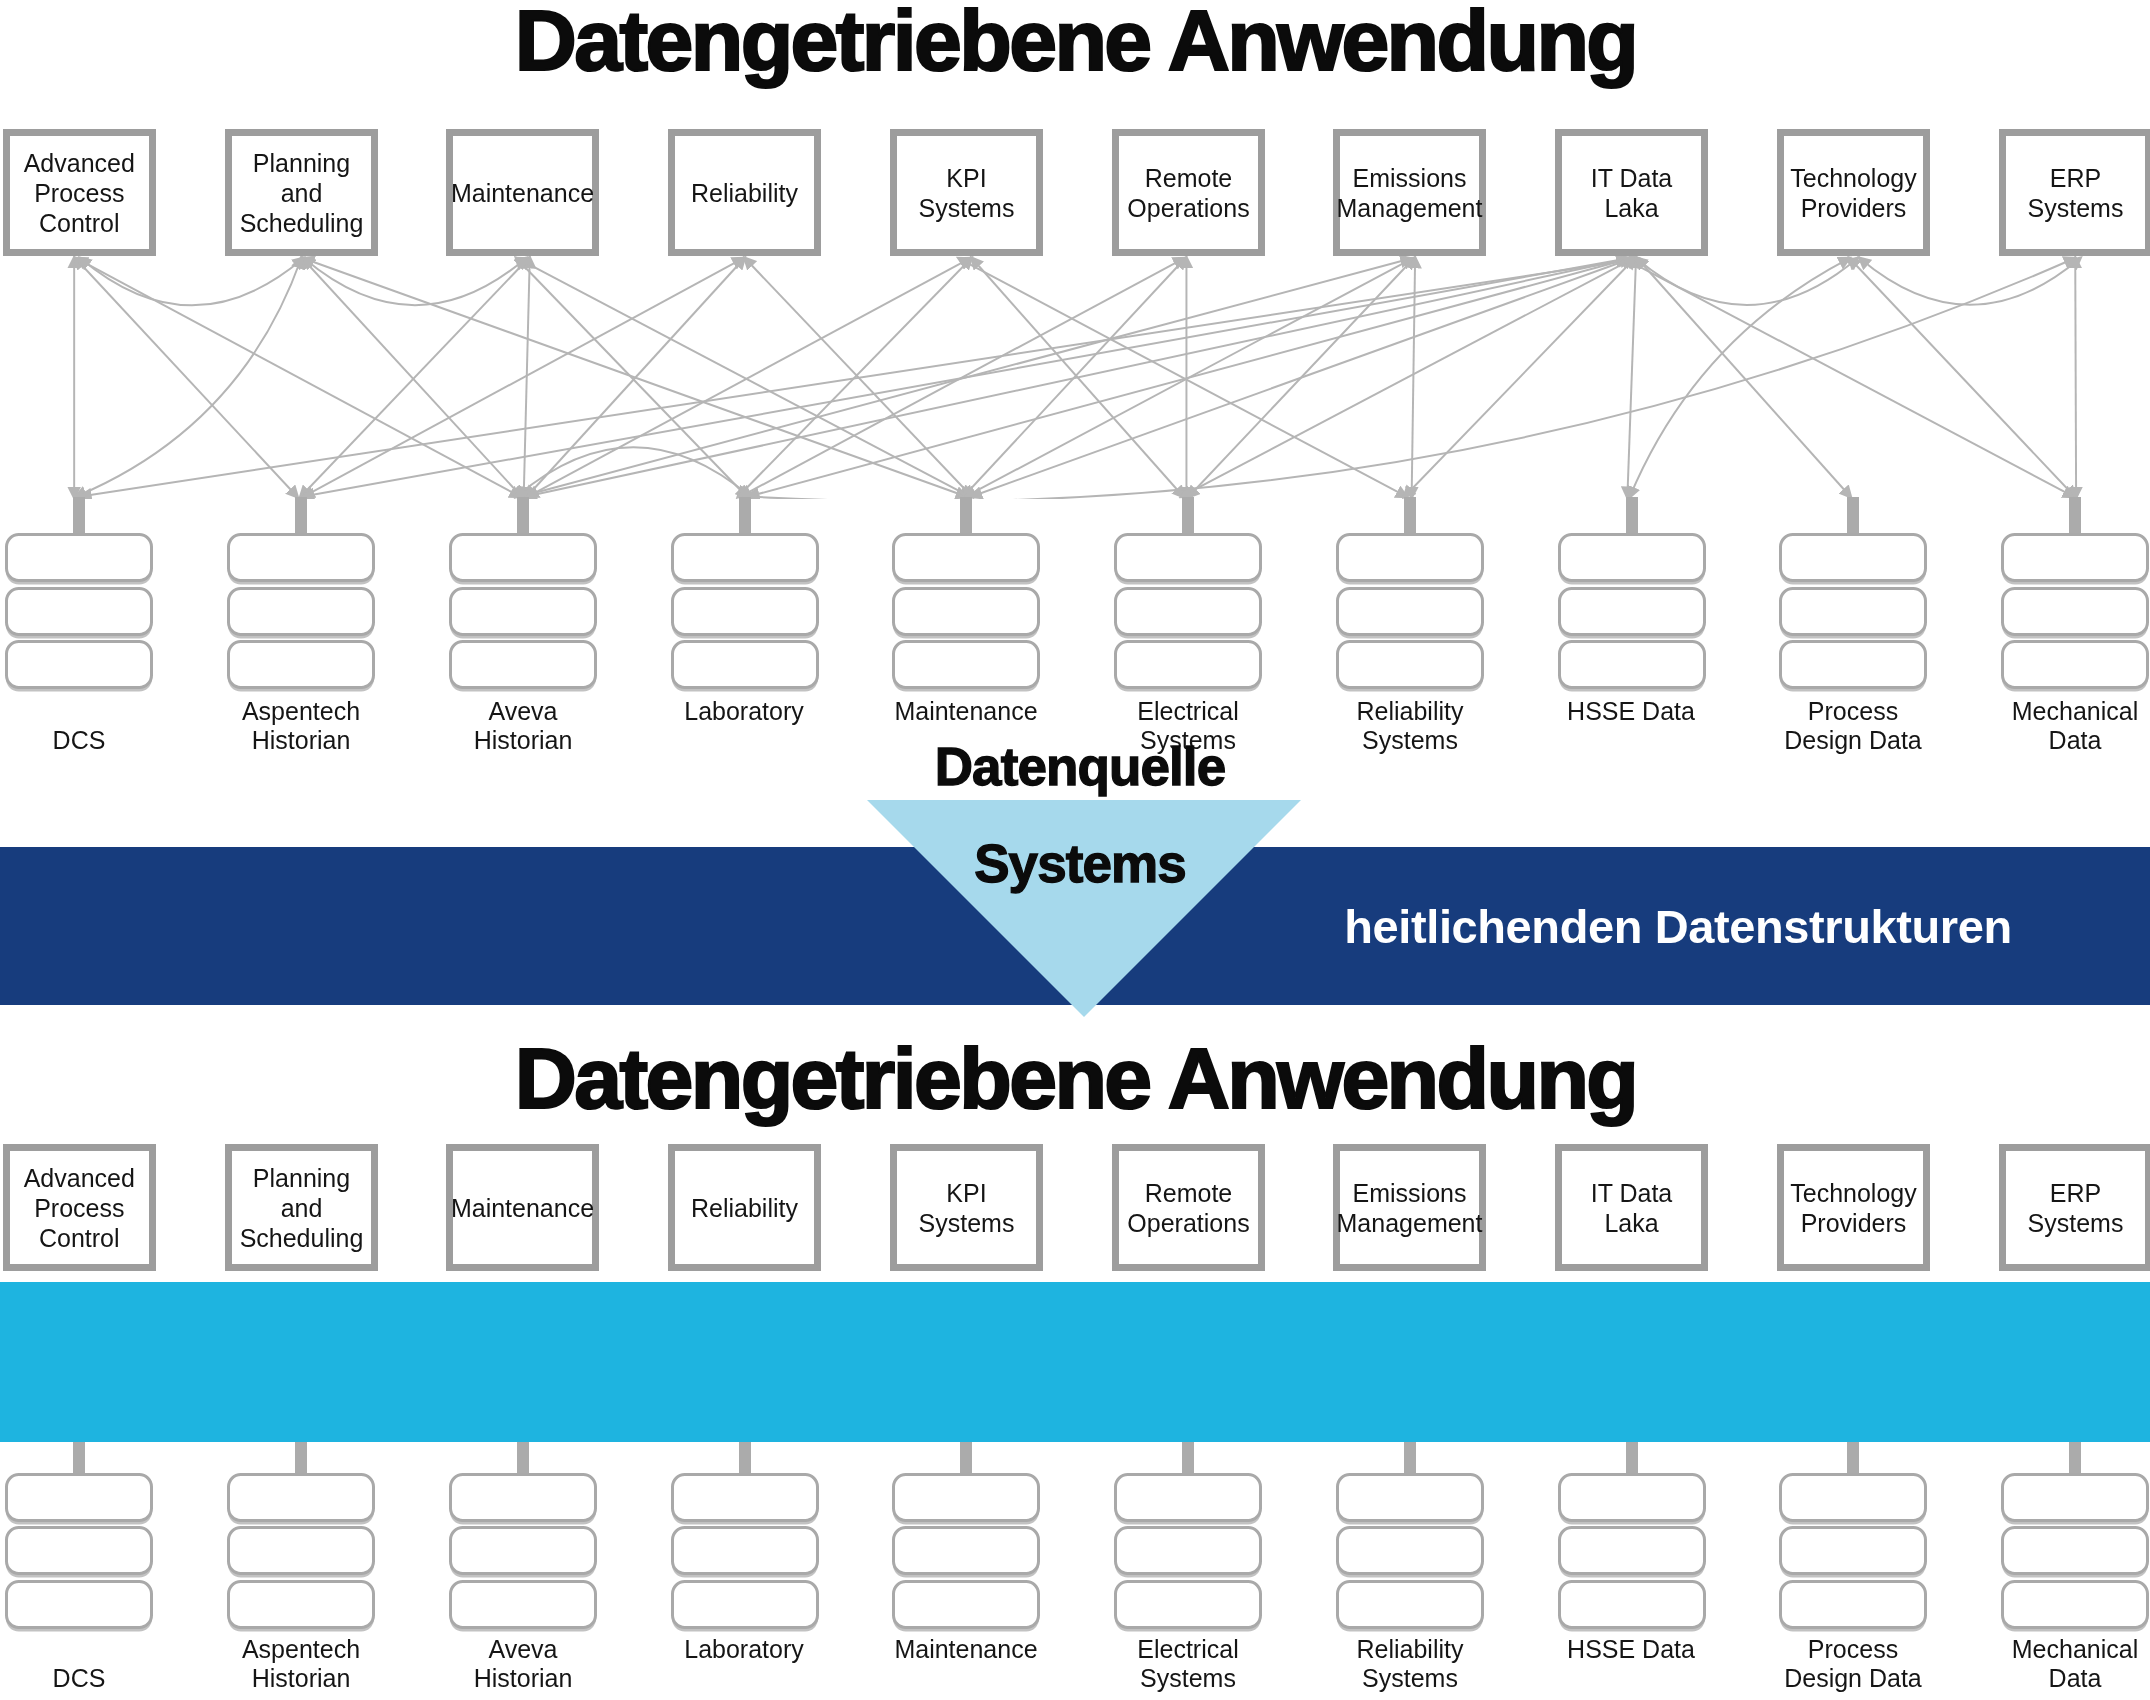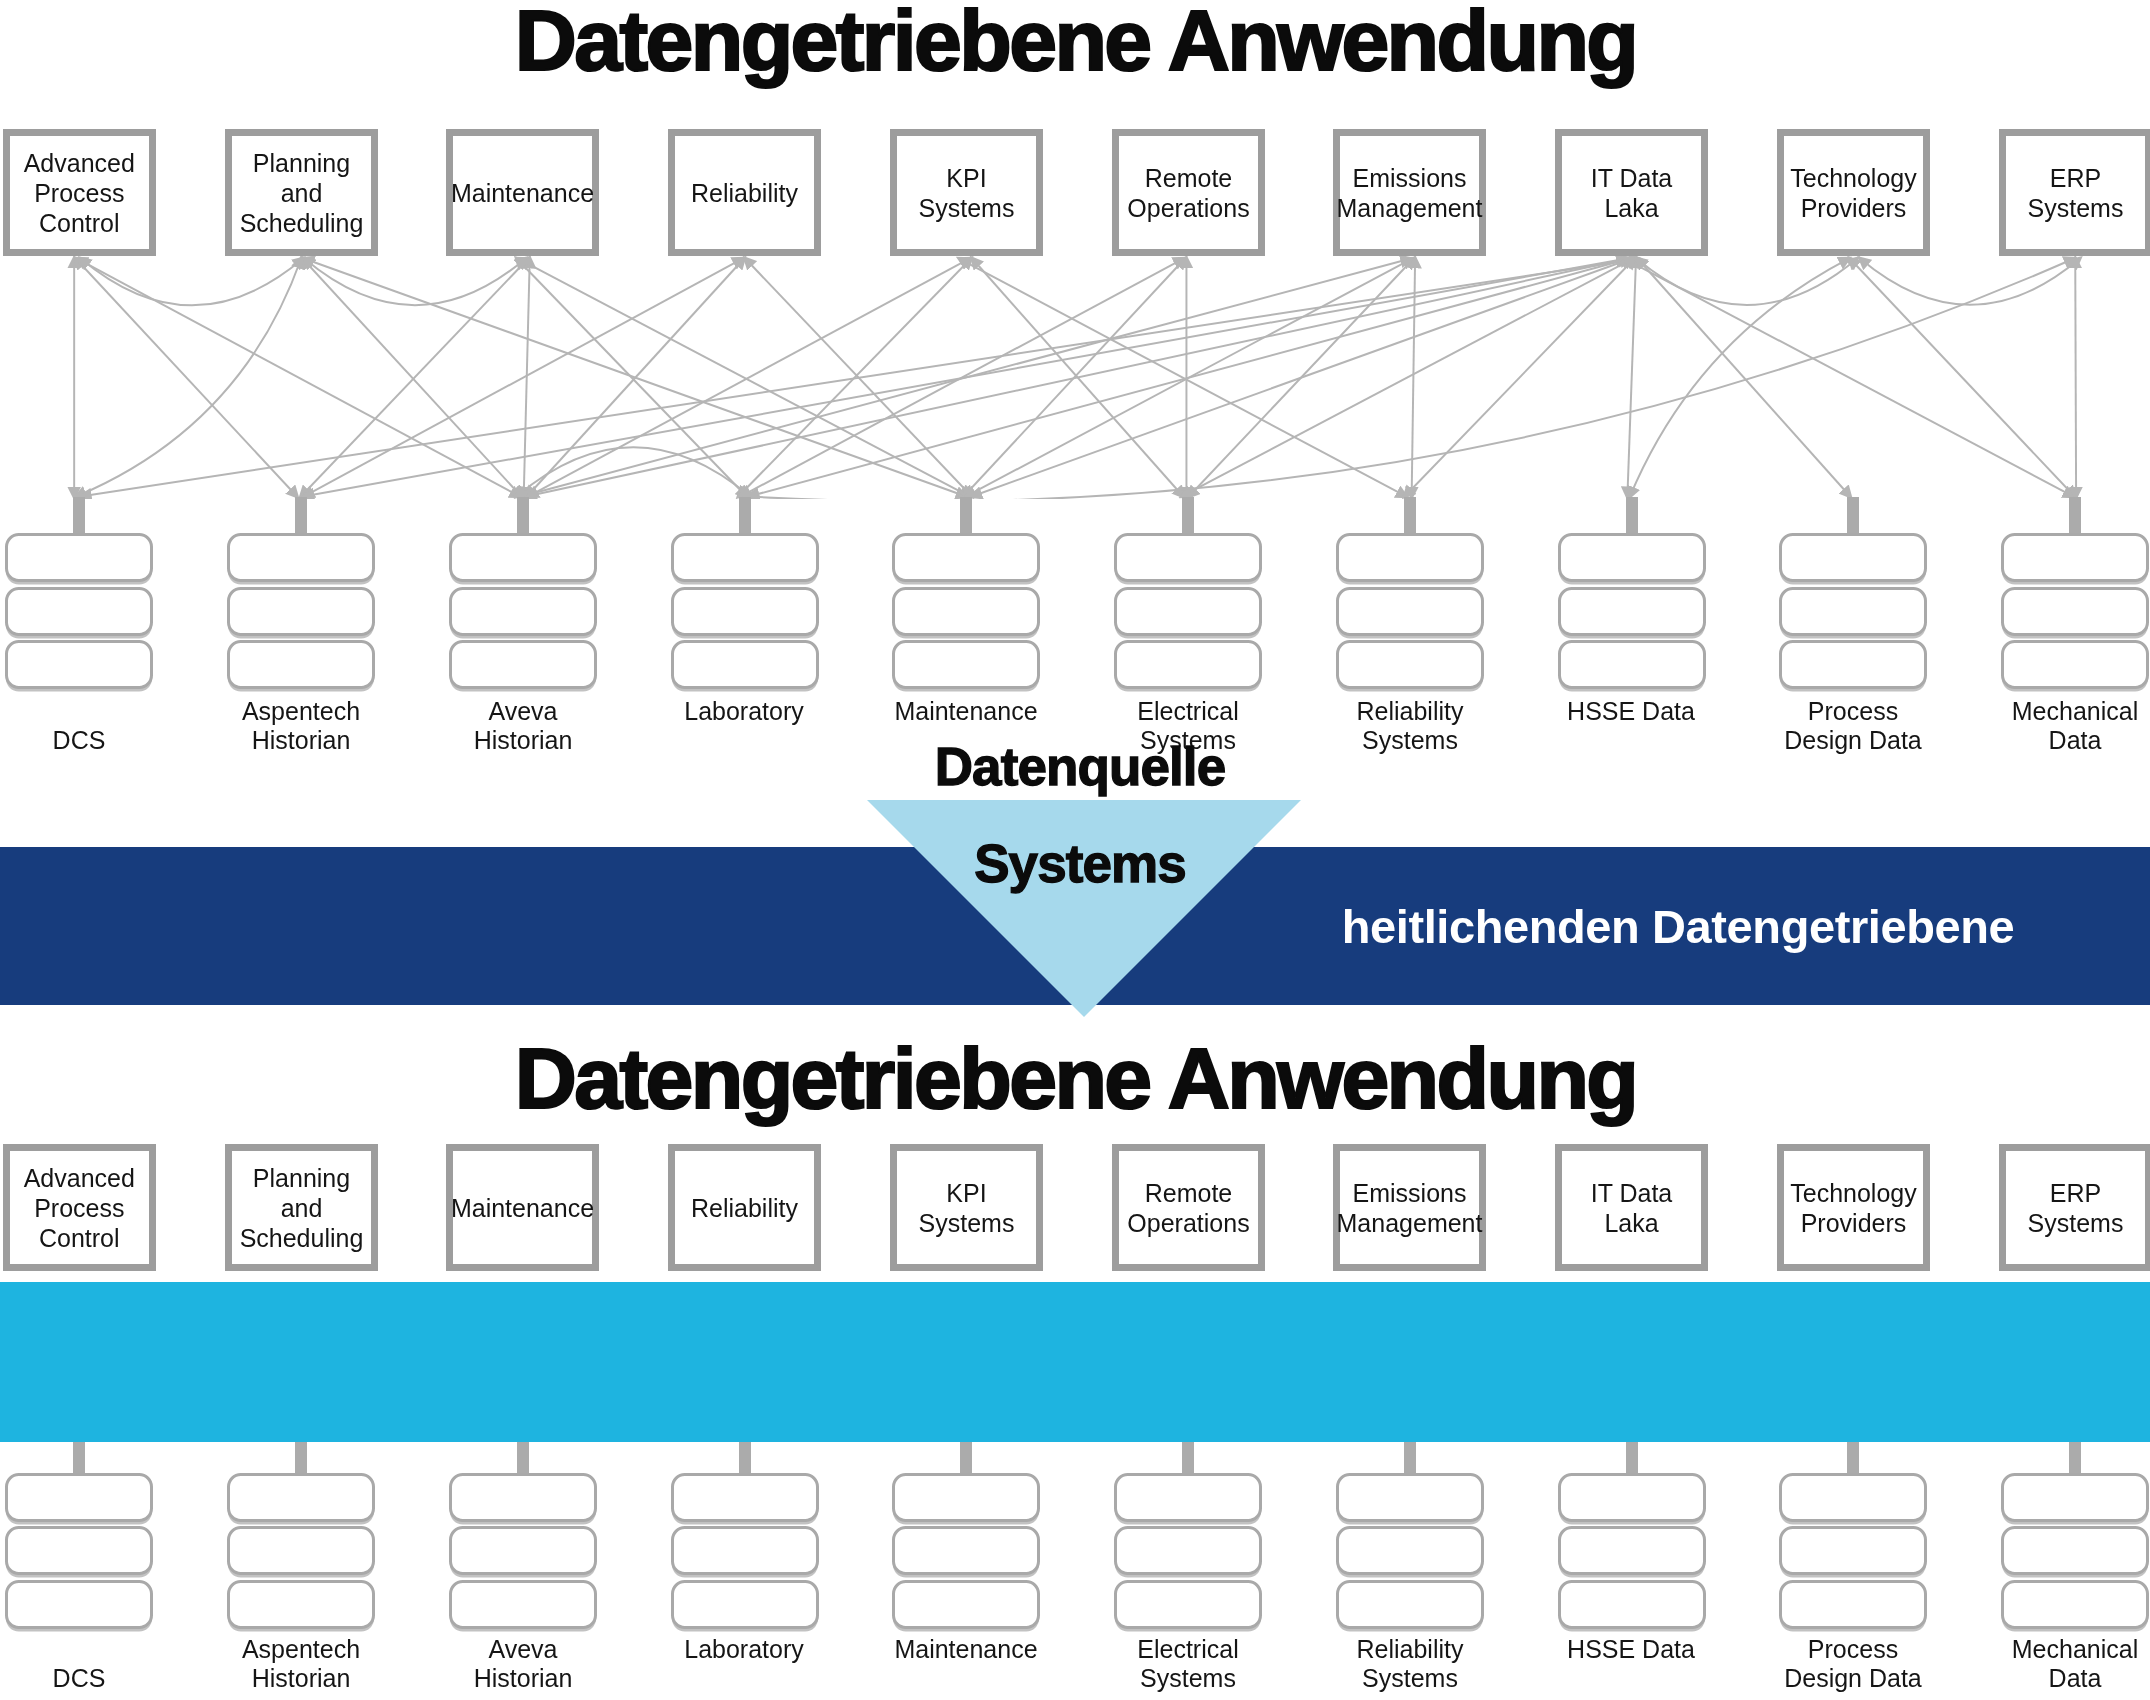--- a/index.html
+++ b/index.html
@@ -210,21 +210,21 @@
         <div class="pill" style="left: 2001px; top: 587px;"></div>
         <div class="pill" style="left: 2001px; top: 640px;"></div>
         <div class="src-label" style="left: 1972px; top: 697px;">Mechanical
 Data</div>
       </div>
     </div>
 
   <div class="funnel-label" style="left:736px;top:736px;width:688px;z-index:4;">Datenquelle</div>
 
   <div class="navy-banner">
-    <div class="banner-text" style="left:1248px;top:52px;width:860px;">heitlichenden Datengetriebene</div>
+    <div class="banner-text" style="left:1248px;top:52px;width:860px;">heitlichenden Datenstrukturen</div>
   </div>
   <div class="triangle"></div>
   <div class="funnel-label" style="left:908px;top:833px;width:344px;z-index:5;">Systems</div>
 
   <div class="big-title" style="top:1031px;">Datengetriebene Anwendung</div>
 
   <div id="boxes-bottom">
       <div class="app-box" style="left: 2.8px; top: 1144px;">Advanced
 Process
 Control</div>

